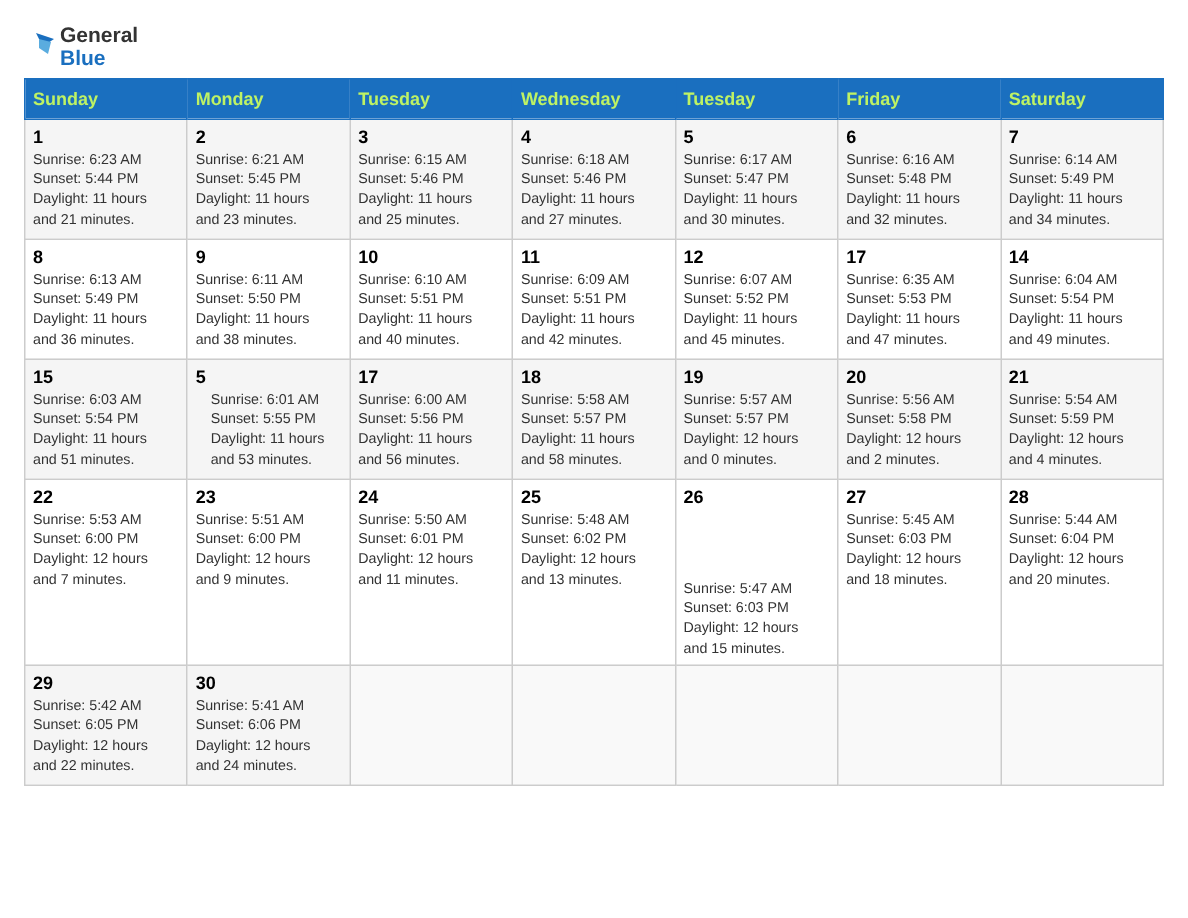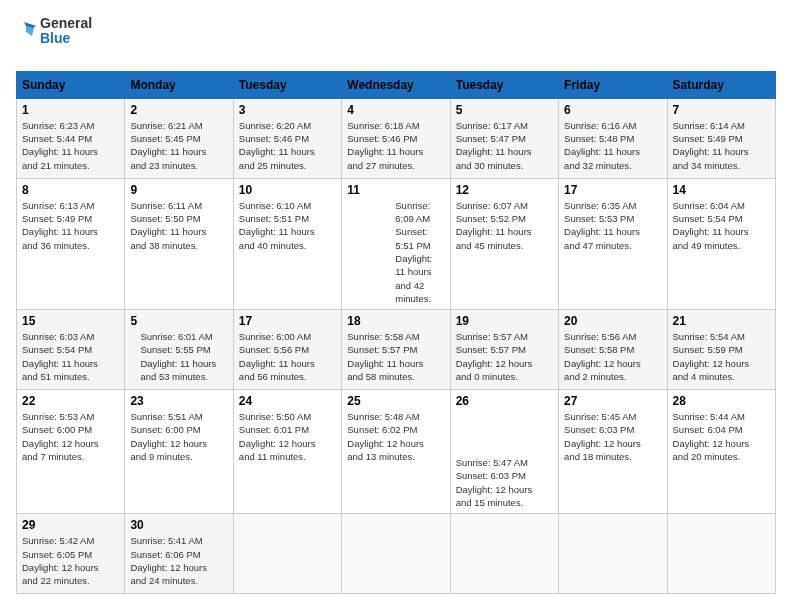--- a/index.html
+++ b/index.html
@@ -7,42 +7,42 @@
       font-family: Arial, sans-serif;
       background: #fff;
       width: 792px;
       min-height: 612px;
       padding: 16px;
     }
     .header {
       display: flex;
       justify-content: space-between;
       align-items: flex-start;
-      margin-bottom: 24px;
+      margin-bottom: 5px;
     }
     .title-block {
       text-align: right;
     }
     .month-title {
       font-size: 32px;
       font-weight: normal;
       color: #222;
     }
     .location-title {
       font-size: 14px;
       color: #444;
     }
     table {
       width: 100%;
       border-collapse: collapse;
       font-size: 10.5px;
     }
     thead tr th {
       background: #1a6fbf;
-      color: #000000;
+      color: #bef264;
       text-align: left;
       padding: 6px 5px;
       font-size: 12px;
       font-weight: bold;
       border: 1px solid #1a6fbf;
     }
     tbody tr td {
       border: 1px solid #ccc;
       padding: 4px 5px;
       vertical-align: top;
@@ -120,21 +120,21 @@
         </td>
         <td>
           <span class="day-num">2</span>
           <div class="day-info" style="white-space: pre-line;">Sunrise: 6:21 AM
 Sunset: 5:45 PM
 Daylight: 11 hours
 and 23 minutes.</div>
         </td>
         <td>
           <span class="day-num">3</span>
-          <div class="day-info" style="white-space: pre-line;">Sunrise: 6:20 AM
+          <div class="day-info" style="white-space: pre-line;">Sunrise: 6:15 AM
 Sunset: 5:46 PM
 Daylight: 11 hours
 and 25 minutes.</div>
         </td>
         <td>
           <span class="day-num">4</span>
           <div class="day-info" style="white-space: pre-line;">Sunrise: 6:18 AM
 Sunset: 5:46 PM
 Daylight: 11 hours
 and 27 minutes.</div>
@@ -178,21 +178,21 @@
         </td>
         <td>
           <span class="day-num">10</span>
           <div class="day-info" style="white-space: pre-line;">Sunrise: 6:10 AM
 Sunset: 5:51 PM
 Daylight: 11 hours
 and 40 minutes.</div>
         </td>
         <td>
           <span class="day-num">11</span>
-          <div class="day-info" style="white-space: pre-line; margin-left: 48px;">Sunrise: 6:09 AM
+          <div class="day-info" style="white-space: pre-line;">Sunrise: 6:09 AM
 Sunset: 5:51 PM
 Daylight: 11 hours
 and 42 minutes.</div>
         </td>
         <td>
           <span class="day-num">12</span>
           <div class="day-info" style="white-space: pre-line;">Sunrise: 6:07 AM
 Sunset: 5:52 PM
 Daylight: 11 hours
 and 45 minutes.</div>

